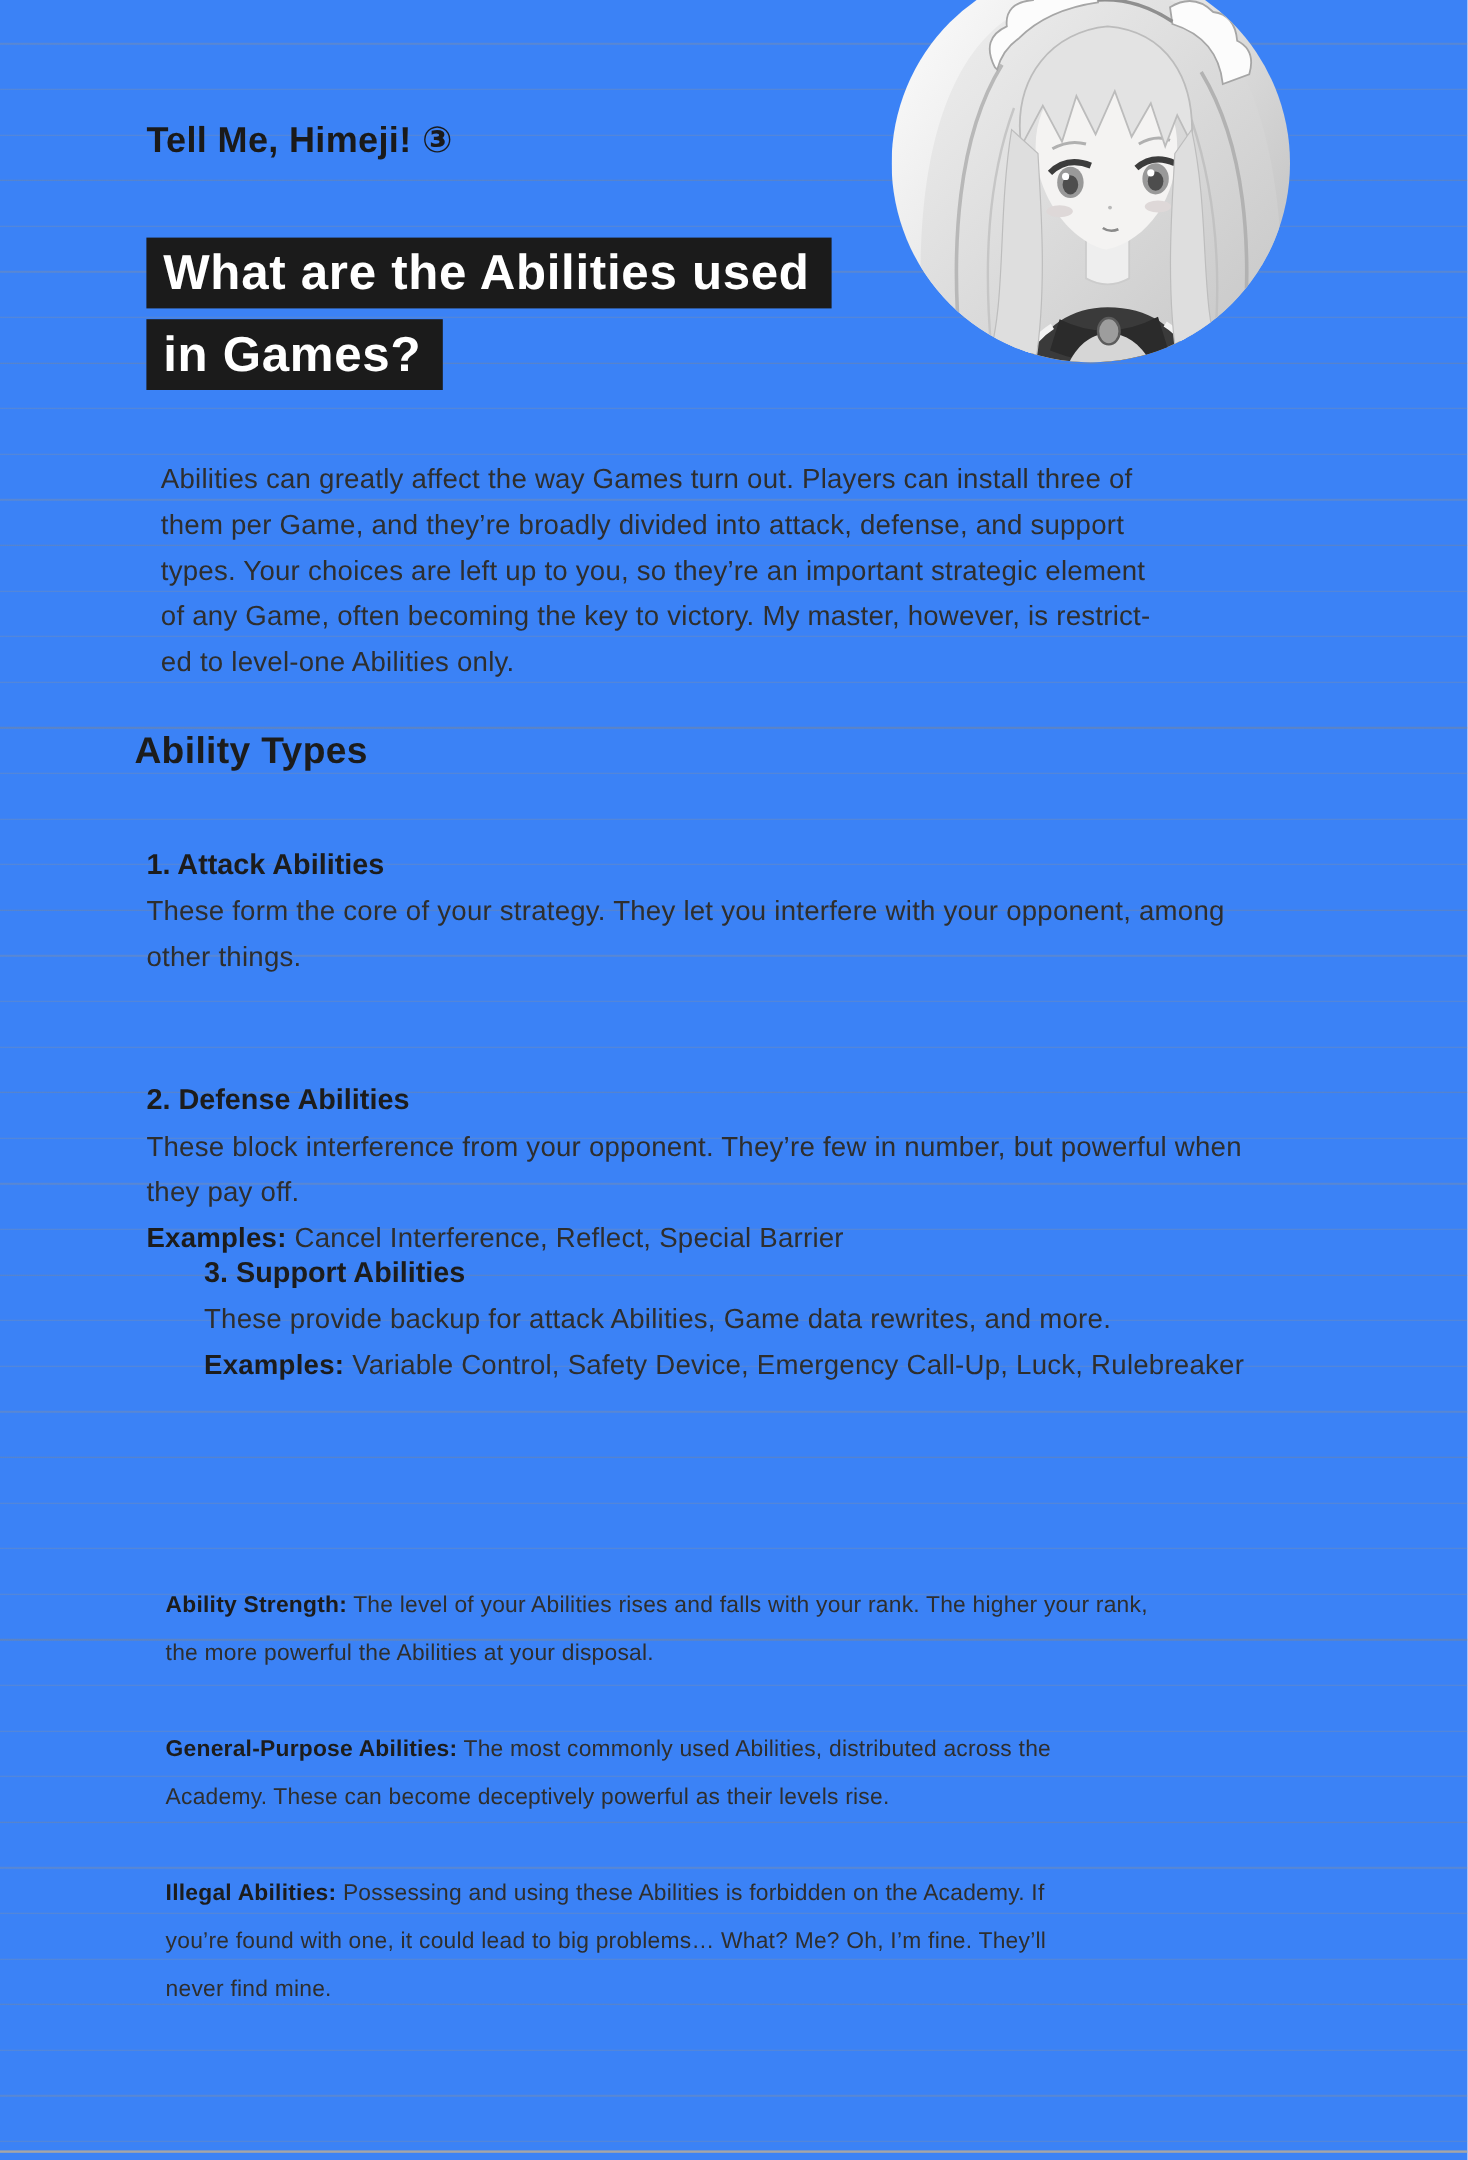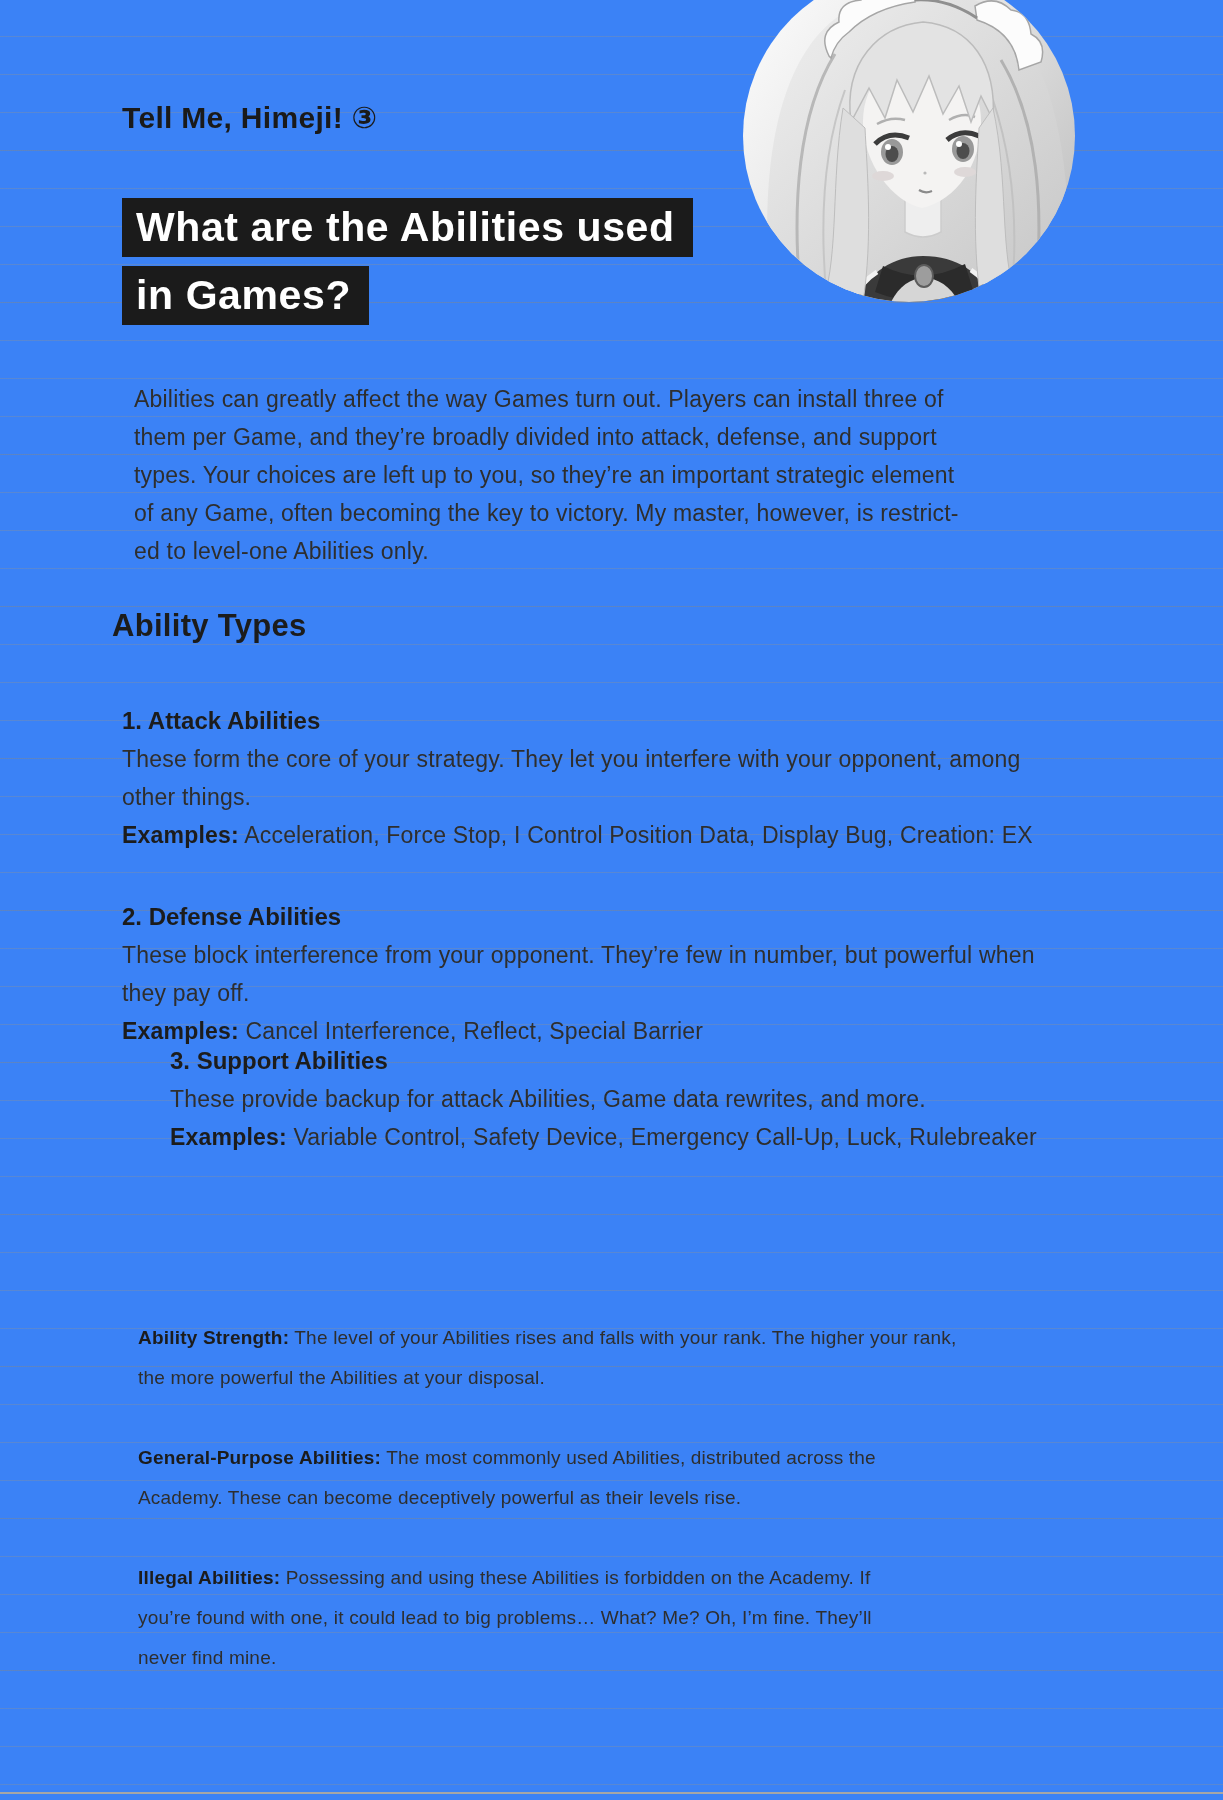--- a/index.html
+++ b/index.html
@@ -158,21 +158,20 @@
 types. Your choices are left up to you, so they’re an important strategic element
 of any Game, often becoming the key to victory. My master, however, is restrict-
 ed to level-one Abilities only.</p>
 
   <h2 class="section-heading">Ability Types</h2>
 
   <div class="type-block t1">
     <h3 class="type-heading">1. Attack Abilities</h3>
     <p class="type-body">These form the core of your strategy. They let you interfere with your opponent, among
 other things.</p>
-    <p class="type-examples"><b class="lead">Examples:</b> <span>Acceleration, Force Stop, I Control Position Data, Display Bug, Creation: EX</span></p>
   </div>
 
   <div class="type-block t2">
     <h3 class="type-heading">2. Defense Abilities</h3>
     <p class="type-body">These block interference from your opponent. They’re few in number, but powerful when
 they pay off.</p>
     <p class="type-examples"><b class="lead">Examples:</b> <span>Cancel Interference, Reflect, Special Barrier</span></p>
   </div>
 
   <div class="type-block t3">

